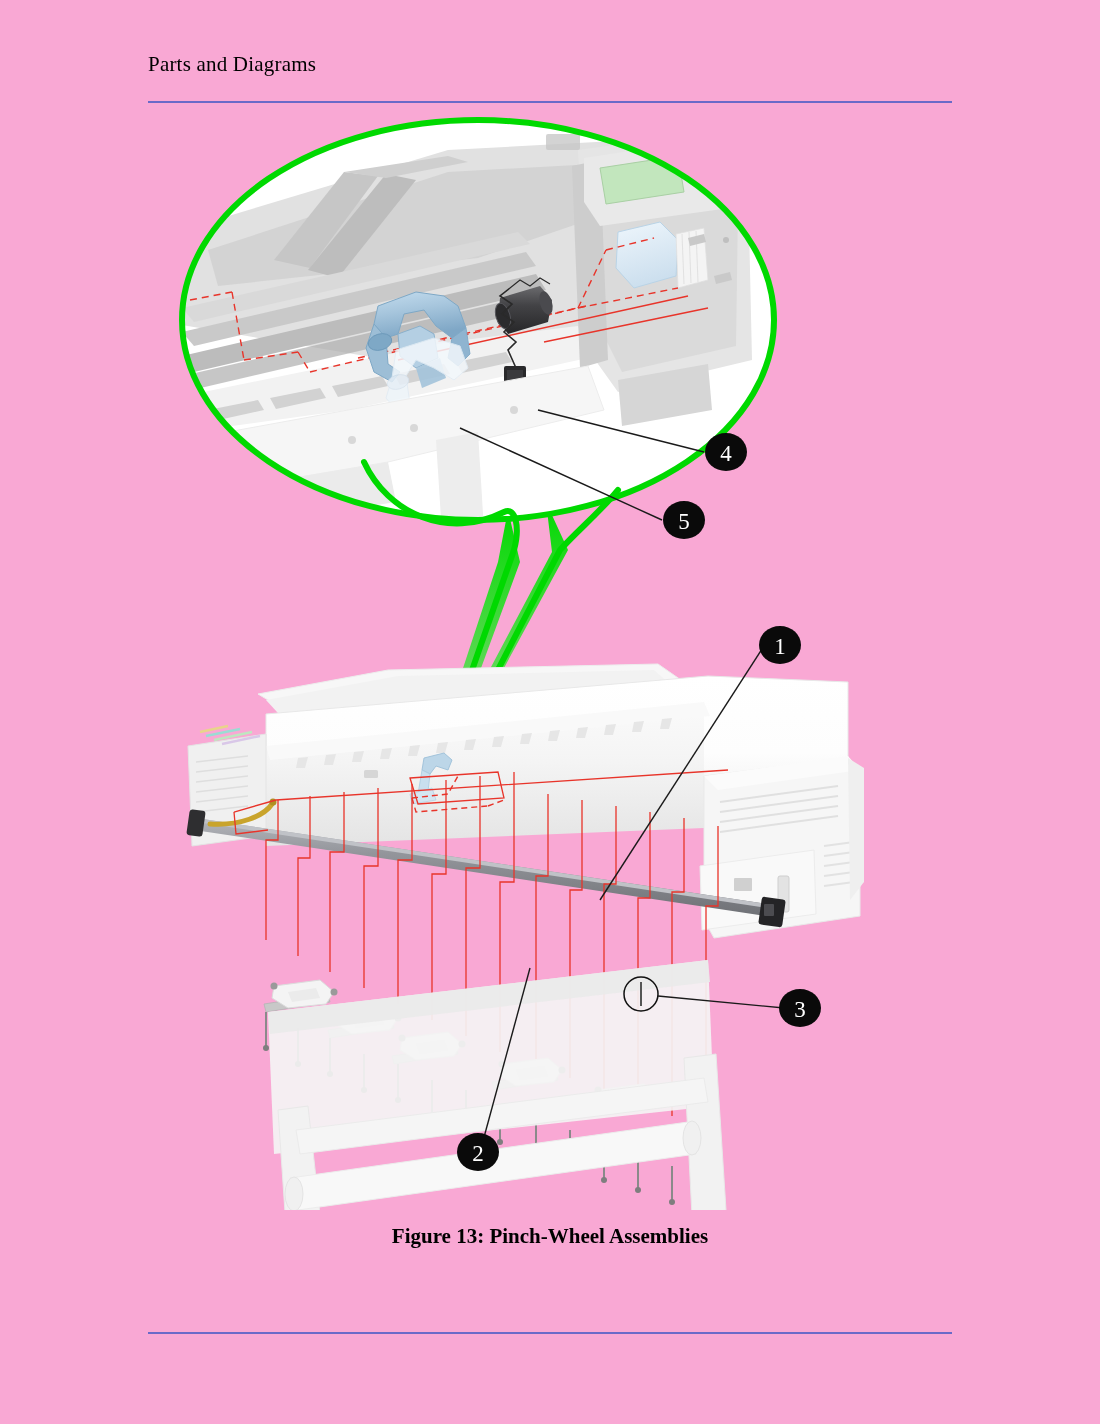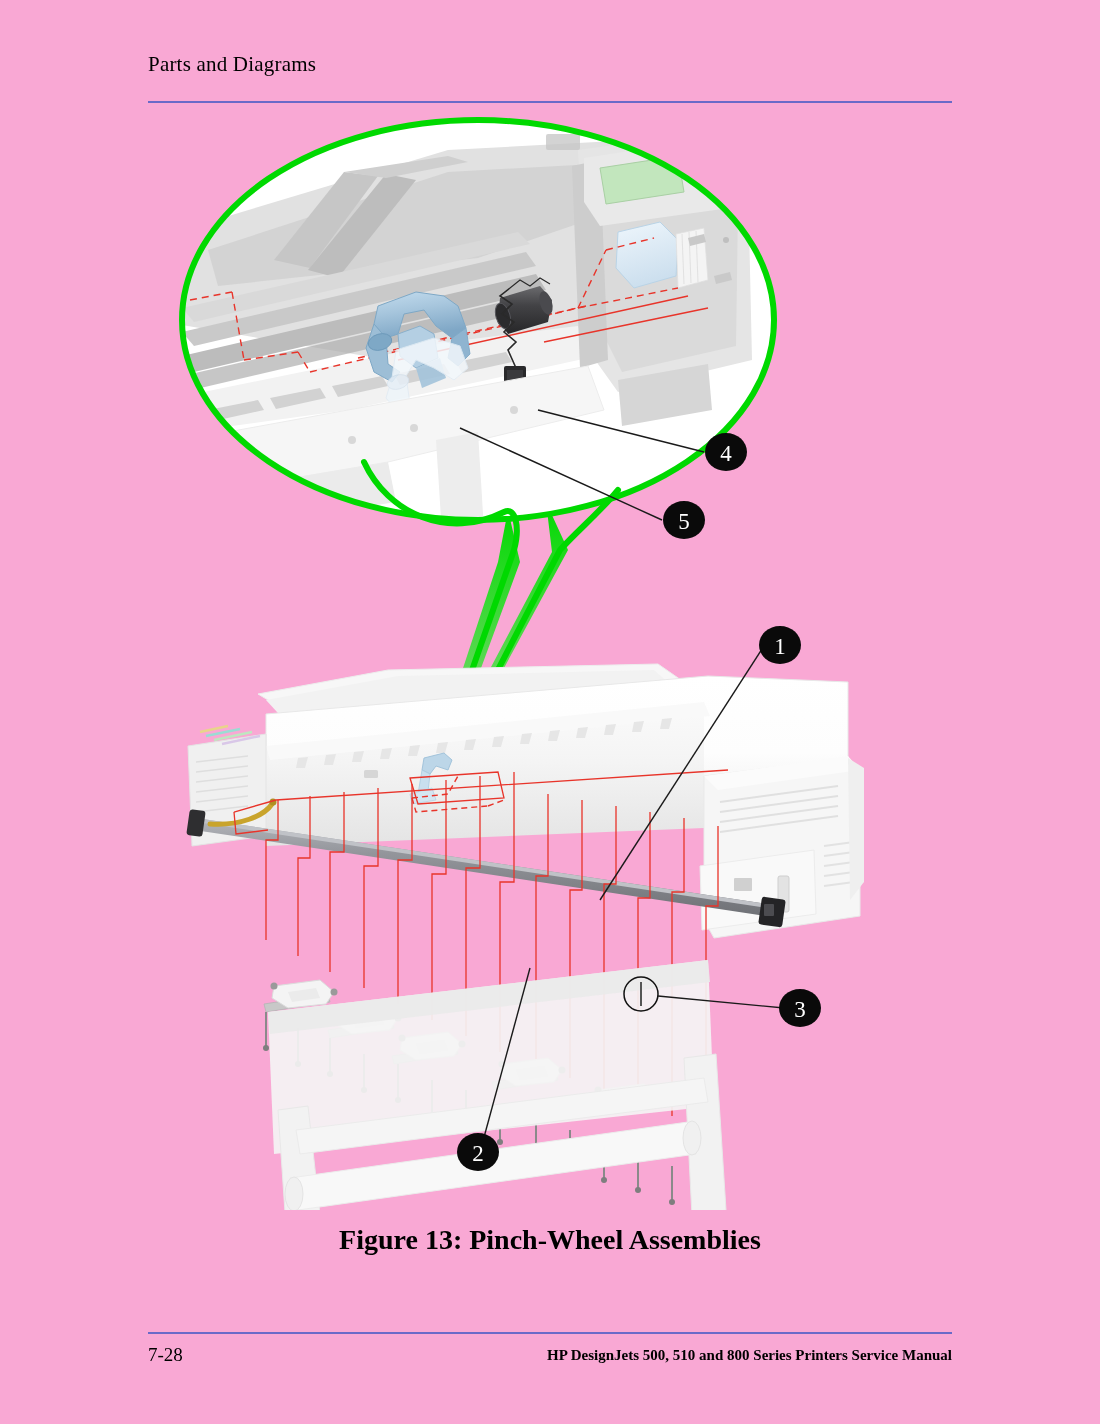--- a/index.html
+++ b/index.html
@@ -72,21 +72,21 @@
     white-space: nowrap;
   }
 
   
   .figure-caption {
     position: absolute;
     left: 0;
     top: 1224px;
     width: 1100px;
     text-align: center;
-    font-size: 28px;
+    font-size: 21px;
     font-weight: bold;
     color: #000;
   }
 
   
   .figure {
     position: absolute;
     left: 148px;
     top: 110px;
     width: 804px;
@@ -520,18 +520,14 @@
       <g>
         <ellipse cx="536" cy="410" rx="21" ry="19" fill="#0a0a0a"></ellipse>
         <text class="callout-num" x="536" y="411">5</text>
       </g>
     </svg>
   </div>
 
   <div class="figure-caption">Figure 13: Pinch-Wheel Assemblies</div>
 
   <div class="rule rule-bottom"></div>
-  <div class="page-footer">
-    <div class="footer-page-num">7-28</div>
-    <div class="footer-manual-title">HP DesignJets 500, 510 and 800 Series Printers Service Manual</div>
-  </div>
 
 </div>
 
 </body></html>

